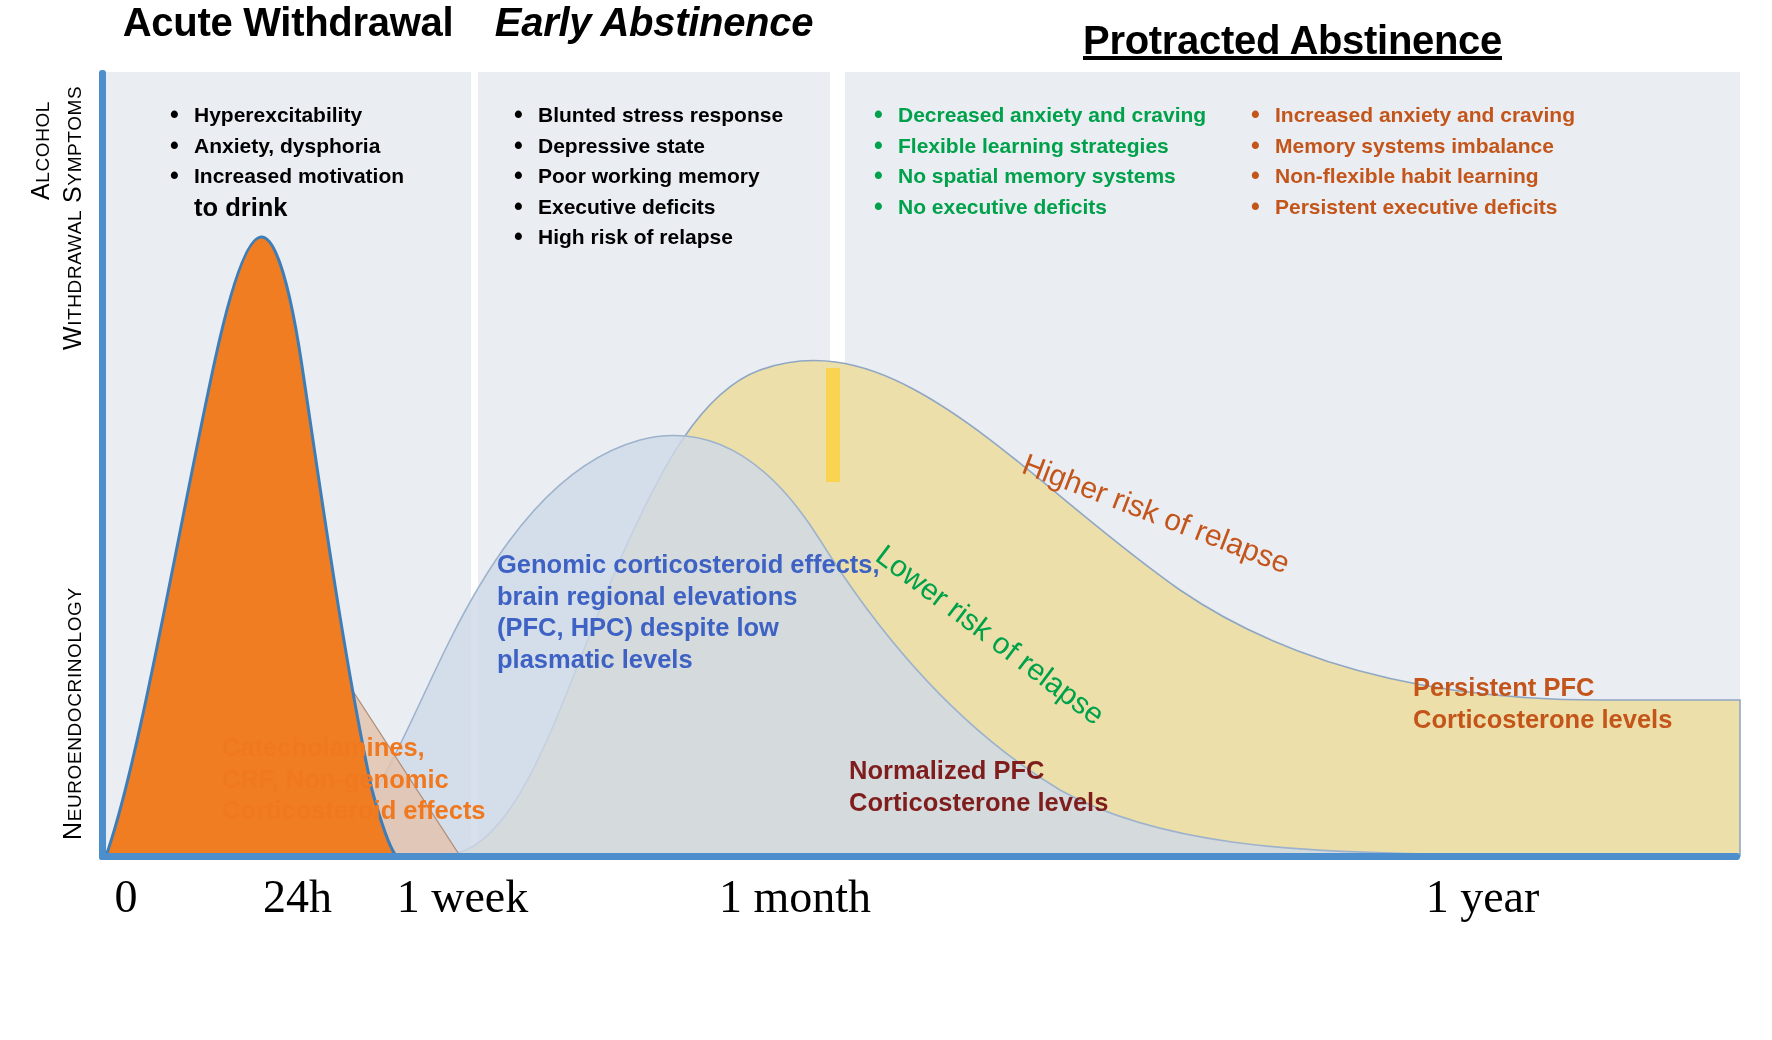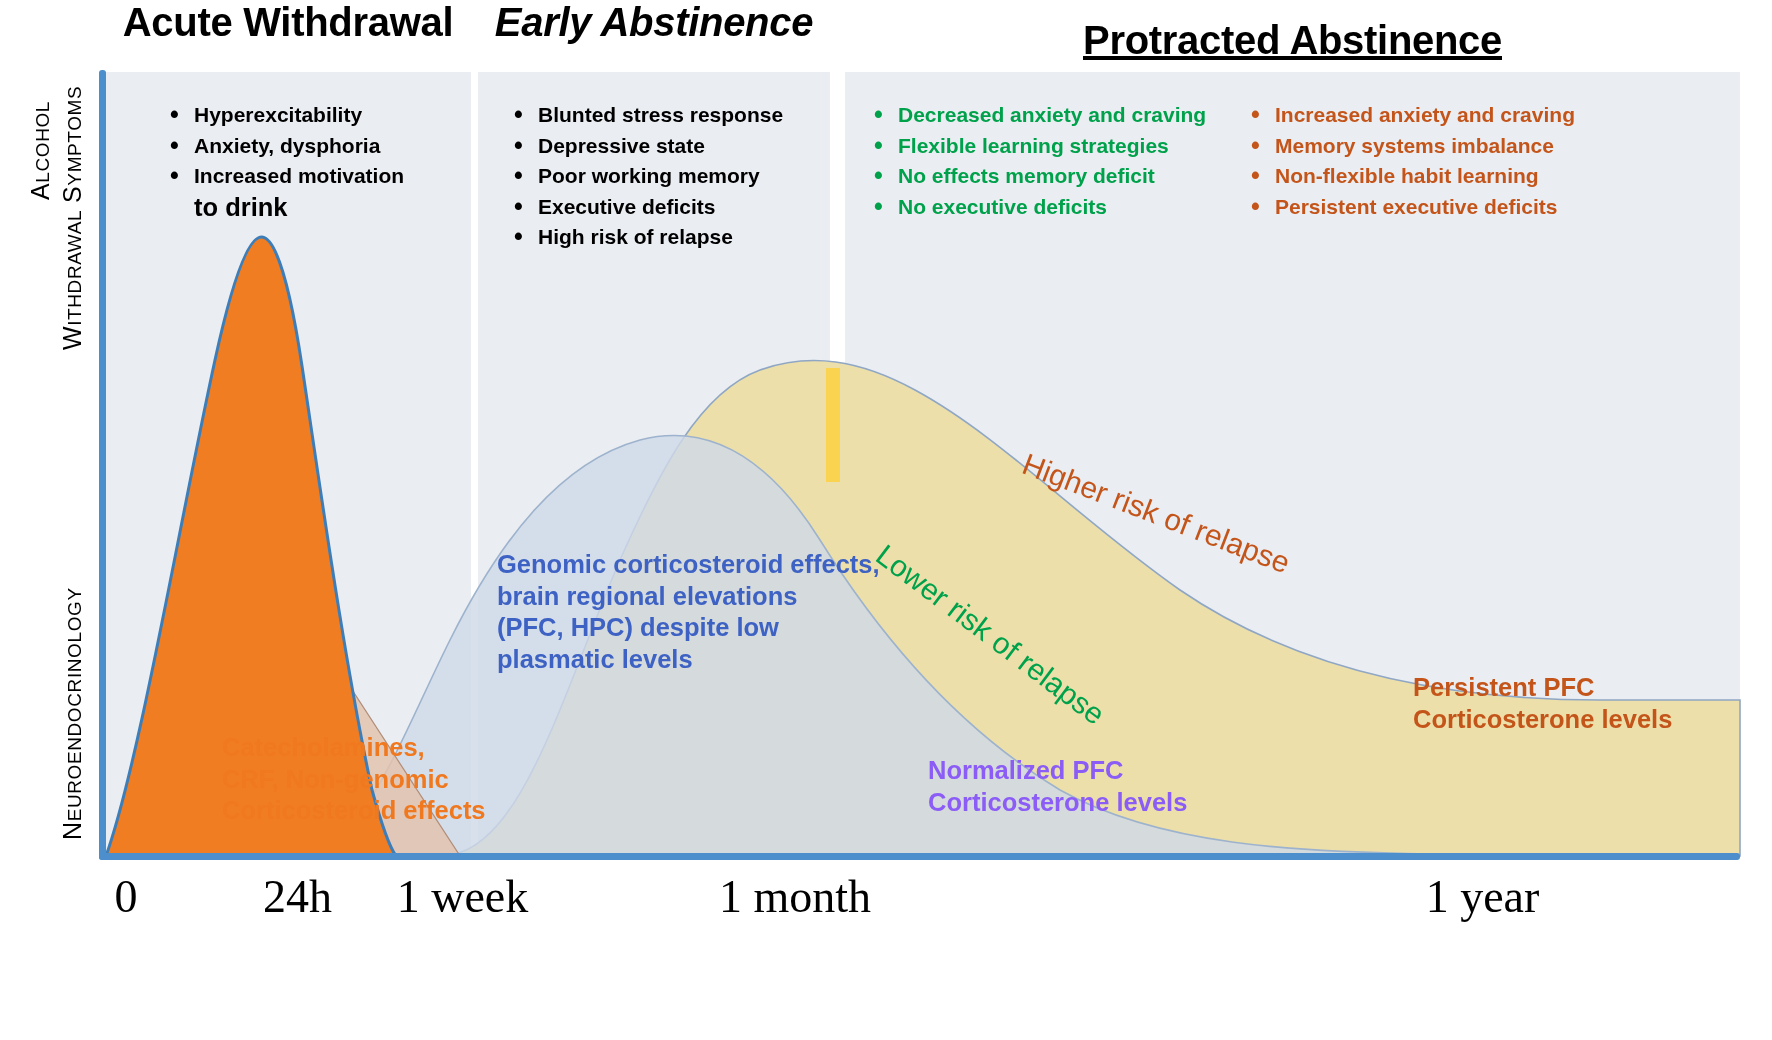--- a/index.html
+++ b/index.html
@@ -61,22 +61,22 @@
   #bl-acute{left:168px;top:100px;}
   #bl-early{left:512px;top:100px;}
   #bl-green{left:872px;top:100px;}
   #bl-orange{left:1249px;top:100px;}
 
   .para{position:absolute;font-weight:bold;white-space:pre-line;}
   #p-genomic{left:497px;top:549px;font-size:25.5px;line-height:31.5px;
     color:#3D62C4;}
   #p-catechol{left:222px;top:732px;font-size:25.5px;line-height:31.5px;
     color:#F0781E;}
-  #p-normalized{left:928px;top:755px;font-size:25.5px;line-height:31.5px;
-    color:#8b5cf6;}
+  #p-normalized{left:849px;top:755px;font-size:25.5px;line-height:31.5px;
+    color:#7f1d1d;}
   #p-persistent{left:1413px;top:672px;font-size:25.5px;line-height:31.5px;
     color:#C4551A;}
 
   .diag{position:absolute;font-size:30px;white-space:nowrap;
     transform-origin:0 0;}
   #d-higher{left:1030px;top:447px;color:#C4551A;transform:rotate(21deg);}
   #d-lower{left:890px;top:538px;color:#00A14B;transform:rotate(37deg);}
 
   
   #stripe{position:absolute;left:826px;top:368px;width:14px;height:114px;
@@ -154,21 +154,21 @@
       <li>Poor working memory</li>
       <li>Executive deficits</li>
       <li>High risk of relapse</li>
     </ul>
   </div>
 
   <div class="bullets b-green" id="bl-green">
     <ul>
       <li>Decreased anxiety and craving</li>
       <li>Flexible learning strategies</li>
-      <li>No effects memory deficit</li>
+      <li>No spatial memory systems</li>
       <li>No executive deficits</li>
     </ul>
   </div>
 
   <div class="bullets b-orange" id="bl-orange">
     <ul>
       <li>Increased anxiety and craving</li>
       <li>Memory systems imbalance</li>
       <li>Non-flexible habit learning</li>
       <li>Persistent executive deficits</li>

